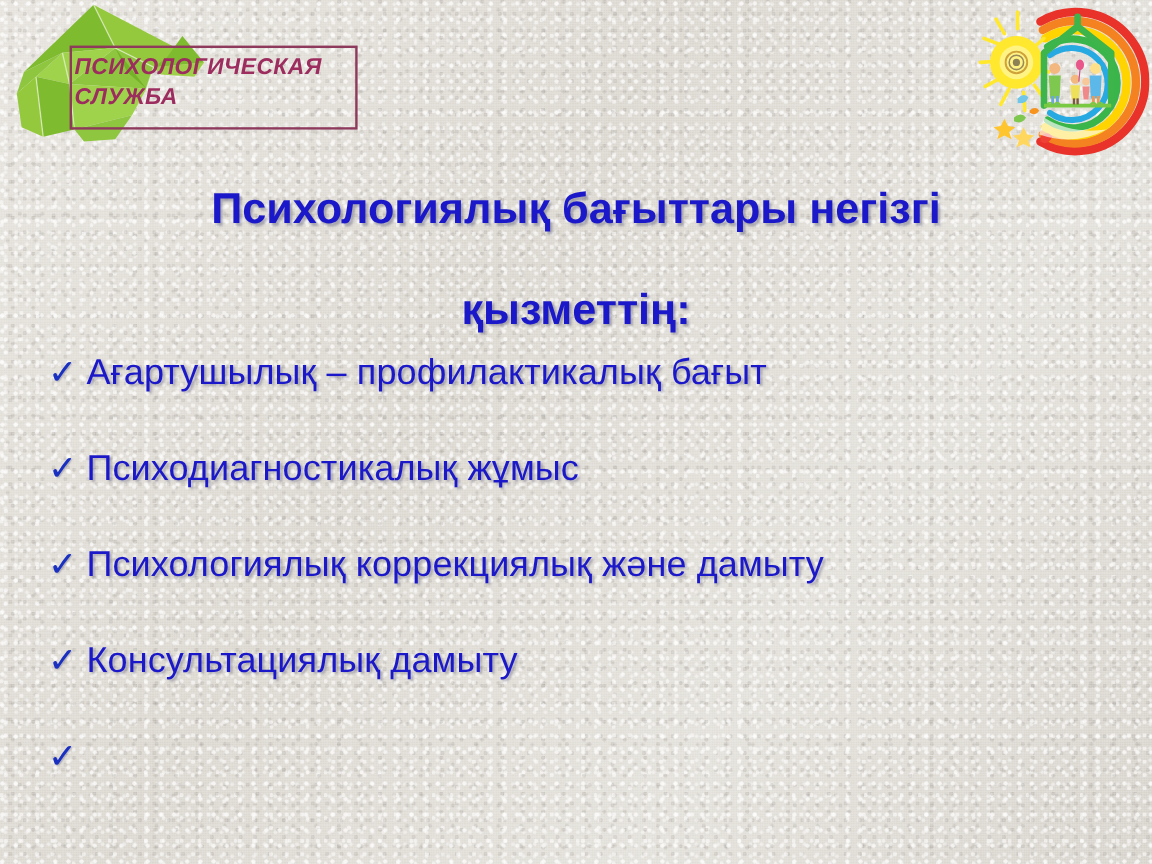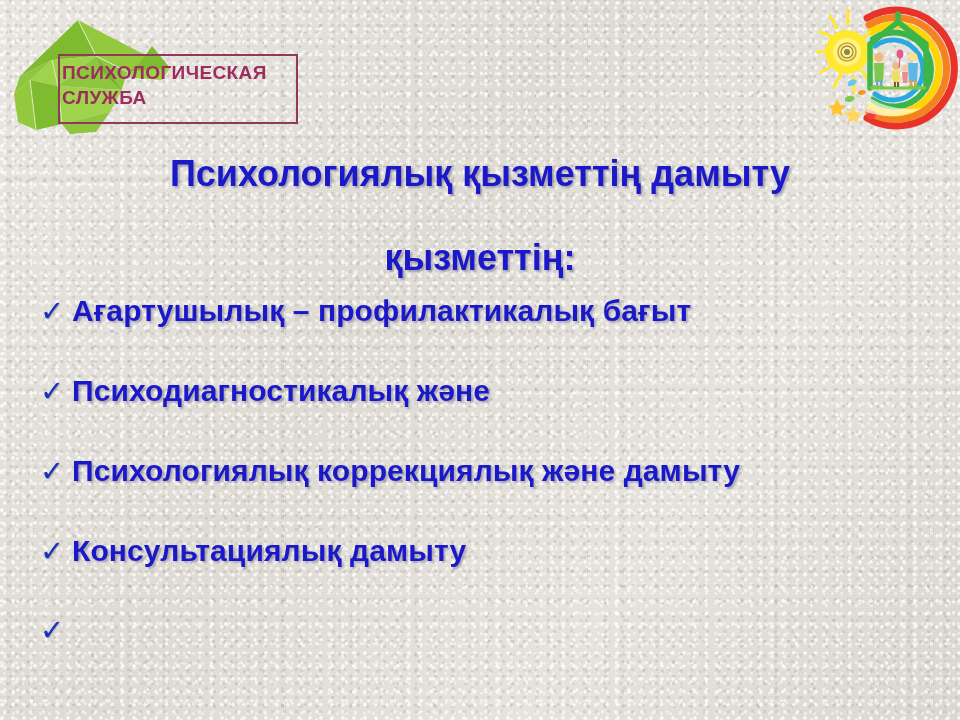--- a/index.html
+++ b/index.html
@@ -45,23 +45,24 @@
     background-image:
       repeating-linear-gradient(0deg, rgba(255,255,255,0.18) 0 1px, rgba(0,0,0,0.025) 1px 2px),
       repeating-linear-gradient(90deg, rgba(255,255,255,0.14) 0 1px, rgba(0,0,0,0.02) 1px 2px);
     mix-blend-mode: overlay;
   }
 
   
   #logo {
     position: absolute;
     left: 0px;
-    top: 16px;
+    top: 0px;
     width: 320px;
     height: 122px;
+    font-style: italic;
   }
   #logo-bird {
     position: absolute;
     left: 0px;
     top: 0px;
     width: 180px;
     height: 122px;
   }
   #logo-frame {
     position: absolute;
@@ -132,21 +133,21 @@
     font-size: 29px;
     font-weight: normal;
     line-height: 1;
     font-family: "DejaVu Sans", sans-serif;
     text-shadow: 1px 1px 1px rgba(90,90,120,0.35);
   }
   .bullet-text {
     flex: 1 1 auto;
     color: #1a18c8;
     font-family: "Liberation Sans", sans-serif;
-    font-weight: bold;
+    font-weight: normal;
     font-size: 30px;
     line-height: 1;
     letter-spacing: 0.1px;
     text-shadow: 2px 2px 2px rgba(90,90,120,0.40);
     white-space: nowrap;
   }
 </style>
 </head>
 <body>
 
@@ -260,34 +261,34 @@
       <path d="M22,103 l3,-6 l3,6 l6,1 l-5,4 l2,6 l-6,-3 l-6,3 l2,-6 l-5,-4 z" fill="#ffc52e"></path>
       <path d="M38,110 l3,-6 l3,6 l6,1 l-5,4 l2,6 l-6,-3 l-6,3 l2,-6 l-5,-4 z" fill="#ffd75e"></path>
       <path d="M55,112 q6,-6 10,0 q-4,8 -10,4 z" fill="#ef4136"></path>
       <path d="M46,90 q5,-4 8,0 q-3,5 -8,2 z" fill="#f7941e"></path>
     </g>
 
     <path d="M58,96 q22,14 52,10 q-26,14 -56,4 z" fill="#ffffff" opacity="0.65"></path>
   </svg>
 
   <div id="title">
-    <span class="tl">Психологиялық қызметтің дамыту</span>
+    <span class="tl">Психологиялық бағыттары негізгі</span>
     <span class="tl">қызметтің:</span>
   </div>
 
   <div id="bullets">
 
     <div class="bullet-row">
       <span class="bullet-mark">✓</span>
       <span class="bullet-text">Ағартушылық – профилактикалық бағыт</span>
     </div>
 
     <div class="bullet-row">
       <span class="bullet-mark">✓</span>
-      <span class="bullet-text">Психодиагностикалық және</span>
+      <span class="bullet-text">Психодиагностикалық жұмыс</span>
     </div>
 
     <div class="bullet-row">
       <span class="bullet-mark">✓</span>
       <span class="bullet-text">Психологиялық коррекциялық және дамыту</span>
     </div>
 
     <div class="bullet-row">
       <span class="bullet-mark">✓</span>
       <span class="bullet-text">Консультациялық дамыту</span>

